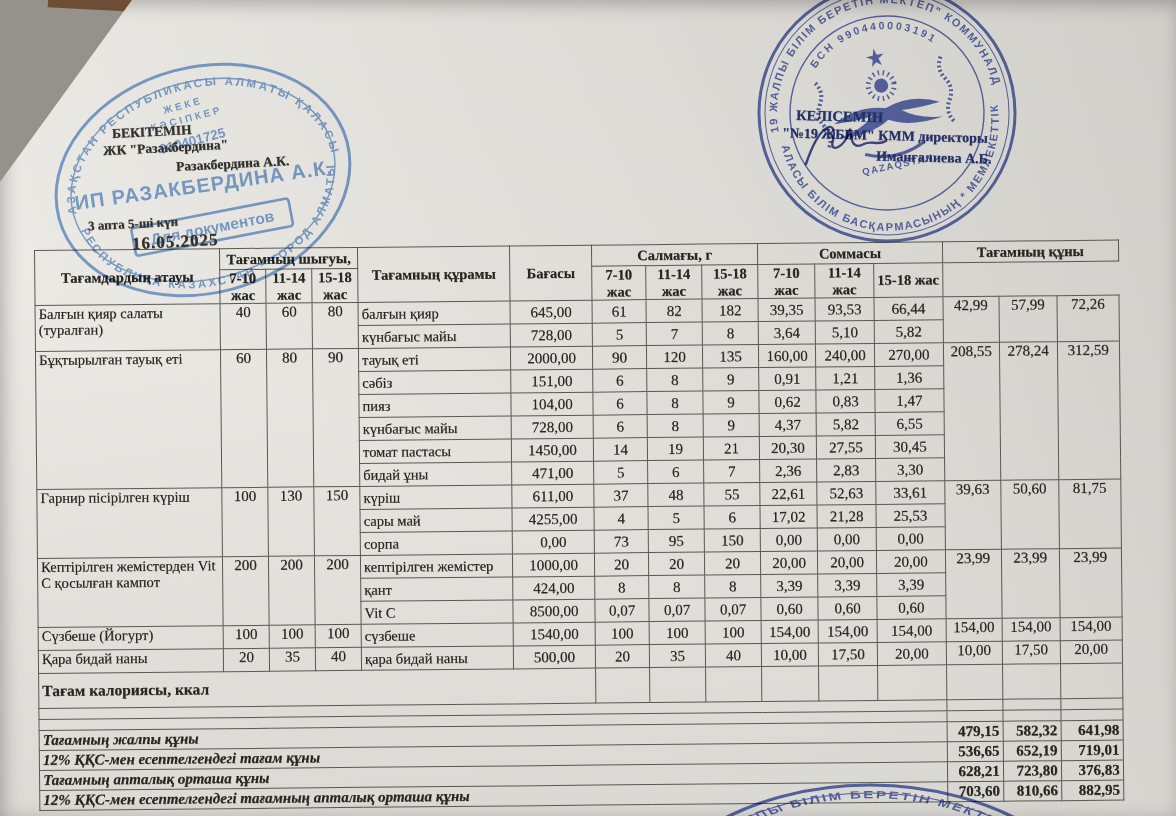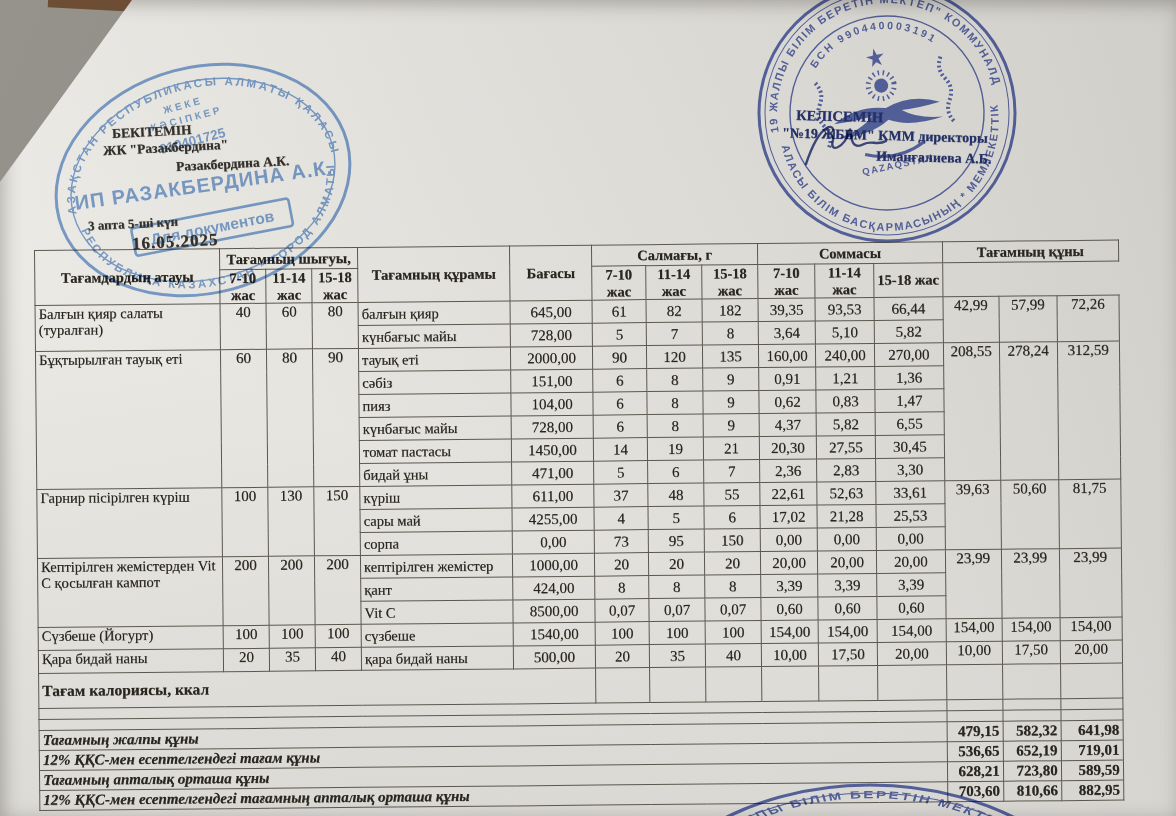--- a/index.html
+++ b/index.html
@@ -332,21 +332,21 @@
         <tr class="total-row">
           <td class="total-label" colspan="12">12% ҚҚС-мен есептелгендегі тағам құны</td>
           <td class="total-val">536,65</td>
           <td class="total-val">652,19</td>
           <td class="total-val">719,01</td>
         </tr>
         <tr class="total-row">
           <td class="total-label" colspan="12">Тағамның апталық  орташа құны</td>
           <td class="total-val">628,21</td>
           <td class="total-val">723,80</td>
-          <td class="total-val">589,59</td>
+          <td class="total-val">376,83</td>
         </tr>
         <tr class="total-row">
           <td class="total-label" colspan="12">12% ҚҚС-мен есептелгендегі тағамның апталық орташа құны</td>
           <td class="total-val">703,60</td>
           <td class="total-val">810,66</td>
           <td class="total-val">882,95</td>
         </tr>
       </tbody>
   </table>
 

